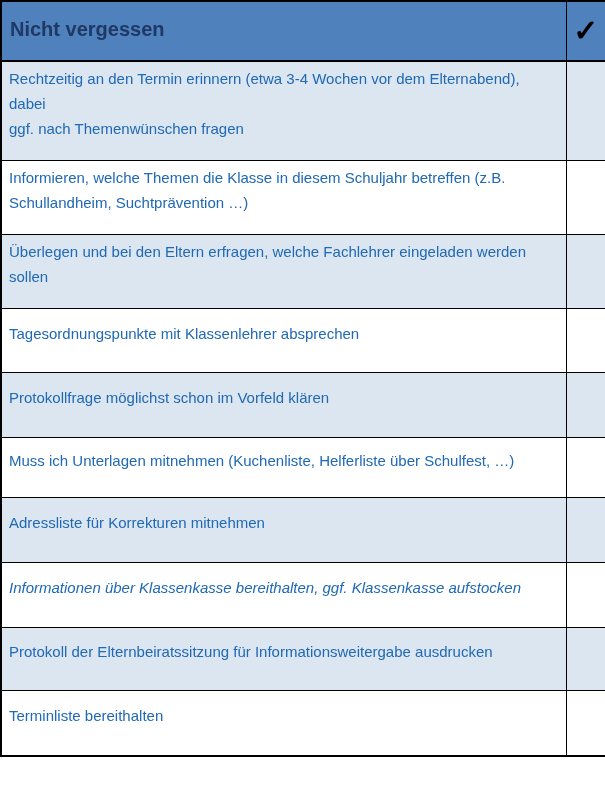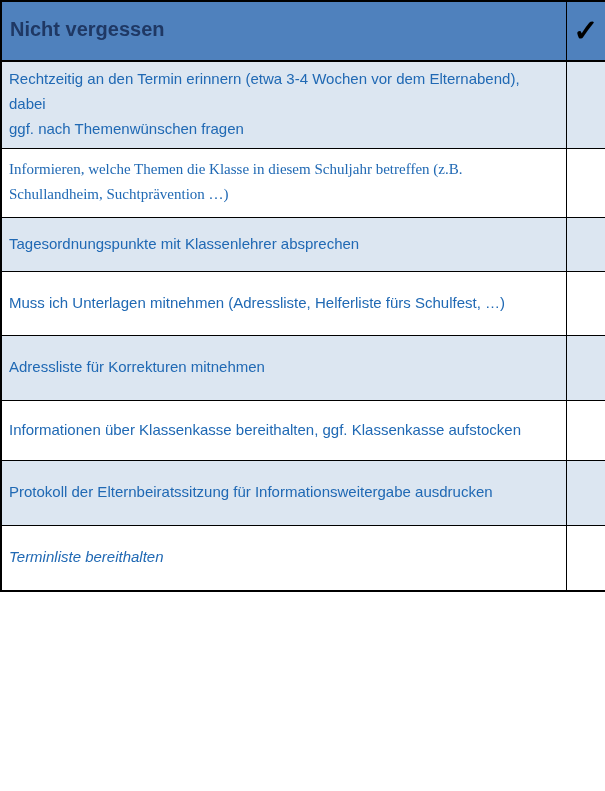--- a/index.html
+++ b/index.html
@@ -41,34 +41,34 @@
     text-align: center;
     padding: 0;
     font-size: 30px;
     font-weight: bold;
     color: #000000;
     border-left: none;
     line-height: 1;
   }
   
   tbody td.text-cell {
-    padding: 4px 10px 7px 7px;
+    padding: 4px 10px 19px 7px;
     color: #2069b4;
     font-size: 15px;
     line-height: 25px;
     vertical-align: middle;
     white-space: pre-line;
   }
   tbody td.check-cell {
     padding: 0;
   }
   tbody tr:nth-child(odd) td  { background: #dce6f1; }
   tbody tr:nth-child(even) td { background: #ffffff; }
   tbody tr:nth-child(1)  td { height: 76px; }
-  tbody tr:nth-child(2)  td { height: 69px; font-family: Liberation Serif, serif; }
+  tbody tr:nth-child(2)  td { height: 69px; }
   tbody tr:nth-child(3)  td { height: 54px; }
   tbody tr:nth-child(4)  td { height: 64px; margin-left: 28px; }
   tbody tr:nth-child(5)  td { height: 65px; }
   tbody tr:nth-child(6)  td { height: 60px; }
   tbody tr:nth-child(7)  td { height: 65px; }
   tbody tr:nth-child(8)  td { height: 65px; font-style: italic; }
   tbody tr:nth-child(9)  td { height: 63px; }
   tbody tr:nth-child(10) td { height: 65px; margin-left: 21px; }
   tbody tr:nth-child(11) td { height: 57px; }
 </style>
@@ -92,25 +92,33 @@
         <td class="text-cell">Rechtzeitig an den Termin erinnern (etwa 3-4 Wochen vor dem Elternabend), dabei
 ggf. nach Themenwünschen fragen</td>
         <td class="check-cell"></td>
       </tr>
       <tr>
         <td class="text-cell">Informieren, welche Themen die Klasse in diesem Schuljahr betreffen (z.B.
 Schullandheim, Suchtprävention …)</td>
         <td class="check-cell"></td>
       </tr>
       <tr>
+        <td class="text-cell">Überlegen und bei den Eltern erfragen, welche Fachlehrer eingeladen werden sollen</td>
+        <td class="check-cell"></td>
+      </tr>
+      <tr>
         <td class="text-cell">Tagesordnungspunkte mit Klassenlehrer absprechen</td>
         <td class="check-cell"></td>
       </tr>
       <tr>
-        <td class="text-cell">Muss ich Unterlagen mitnehmen (Adressliste, Helferliste fürs Schulfest, …)</td>
+        <td class="text-cell">Protokollfrage möglichst schon im Vorfeld klären</td>
+        <td class="check-cell"></td>
+      </tr>
+      <tr>
+        <td class="text-cell">Muss ich Unterlagen mitnehmen (Kuchenliste, Helferliste über Schulfest, …)</td>
         <td class="check-cell"></td>
       </tr>
       <tr>
         <td class="text-cell">Adressliste für Korrekturen mitnehmen</td>
         <td class="check-cell"></td>
       </tr>
       <tr>
         <td class="text-cell">Informationen über Klassenkasse bereithalten, ggf. Klassenkasse aufstocken</td>
         <td class="check-cell"></td>
       </tr>

